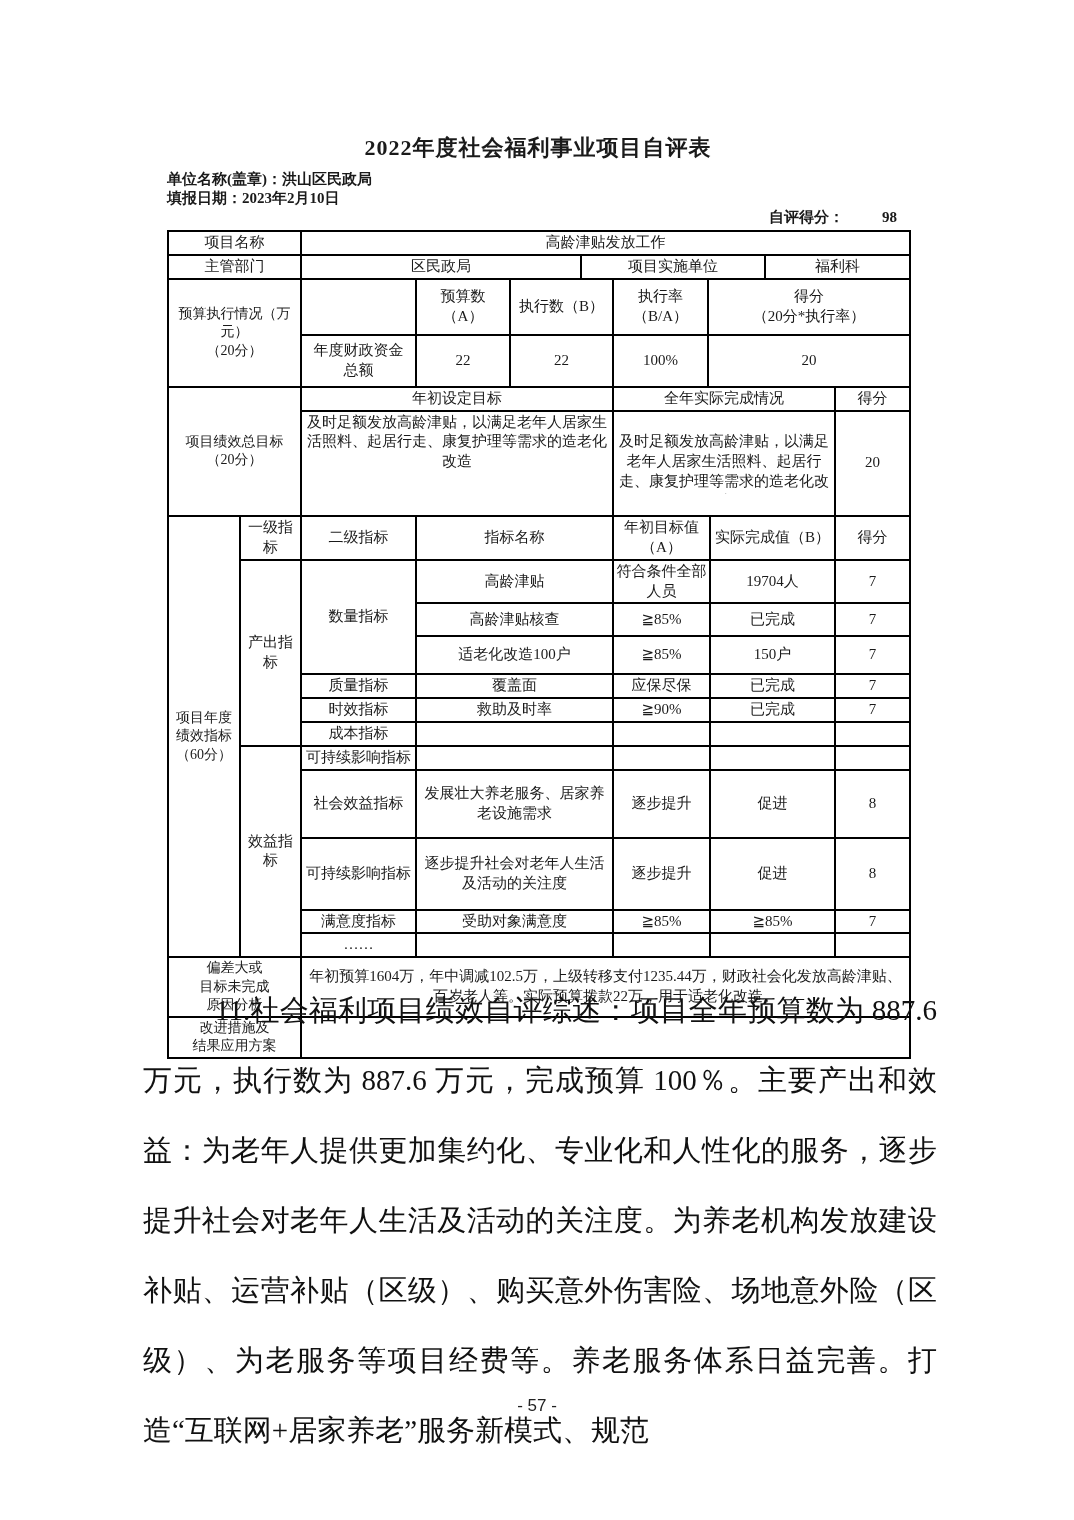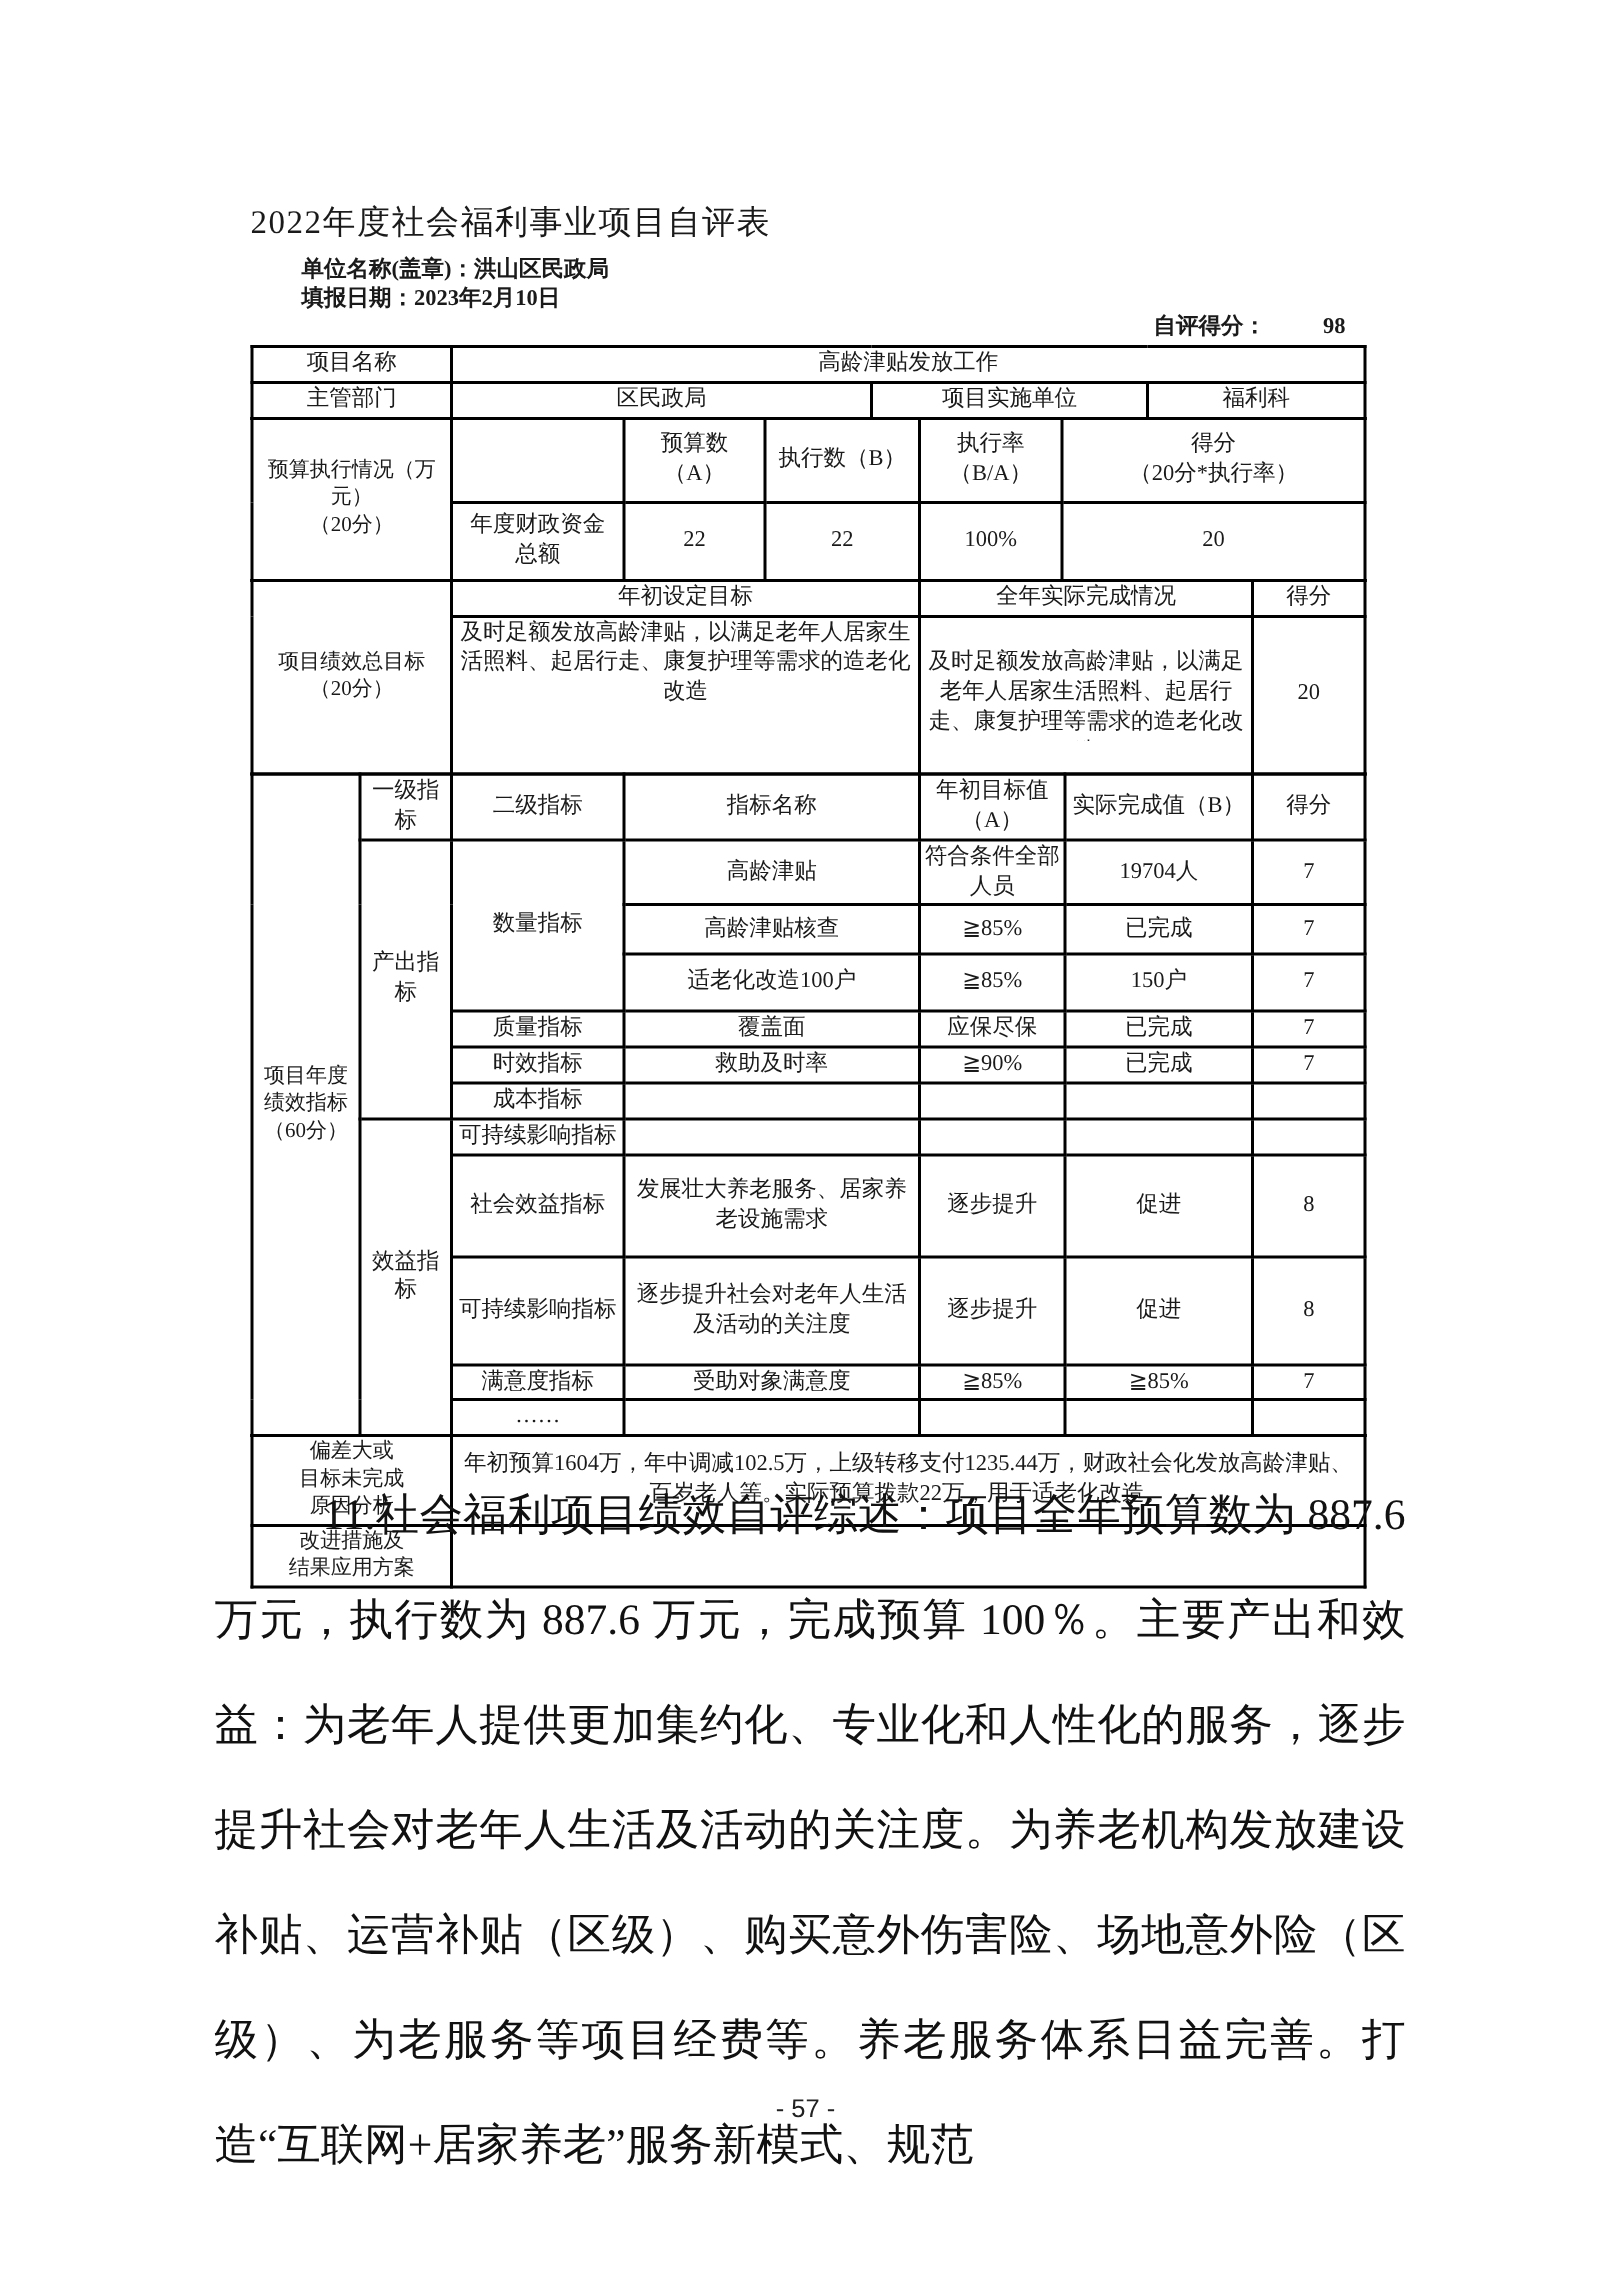--- a/index.html
+++ b/index.html
@@ -2,23 +2,23 @@
 <html><head>
 <meta charset="utf-8">
 <style>
   html,body{margin:0;padding:0;background:#e8e8e8;}
   .page{
     width:1074px;height:1520px;background:#ffffff;position:relative;
     font-family:"Liberation Serif","DejaVu Serif",serif;color:#1a1a1a;overflow:hidden;
     margin:0 auto;
   }
   .content{position:absolute;left:167px;top:133px;width:742px;}
-  .doc-title{font-size:22px;font-weight:normal;margin:0 0 7px 0;letter-spacing:1px;}
+  .doc-title{font-size:22px;font-weight:bold;text-align:center;margin:0 0 7px 0;letter-spacing:1px;}
   .inforow{display:flex;align-items:baseline;font-size:15px;font-weight:bold;margin-bottom:3px;flex-direction:column;}
-  .inforow .date{margin-left:34px;}
+  .inforow .date{}
   .inforow .score-group{margin-left:auto;display:flex;align-items:baseline;margin-right:4px;}
   .inforow .score-val{margin-left:38px;margin-right:8px;}
   table{border-collapse:collapse;table-layout:fixed;width:742px;}
   table.tnext{margin-top:-2px;}
   td{
     border:2px solid #000;font-size:15px;text-align:center;vertical-align:middle;
     padding:1px 2px;white-space:pre-line;line-height:1.32;word-break:break-all;
   }
   td.left{text-align:center;padding-left:5px;padding-right:5px;}
   td.seclabel{font-size:14px;padding:1px 5px;}

